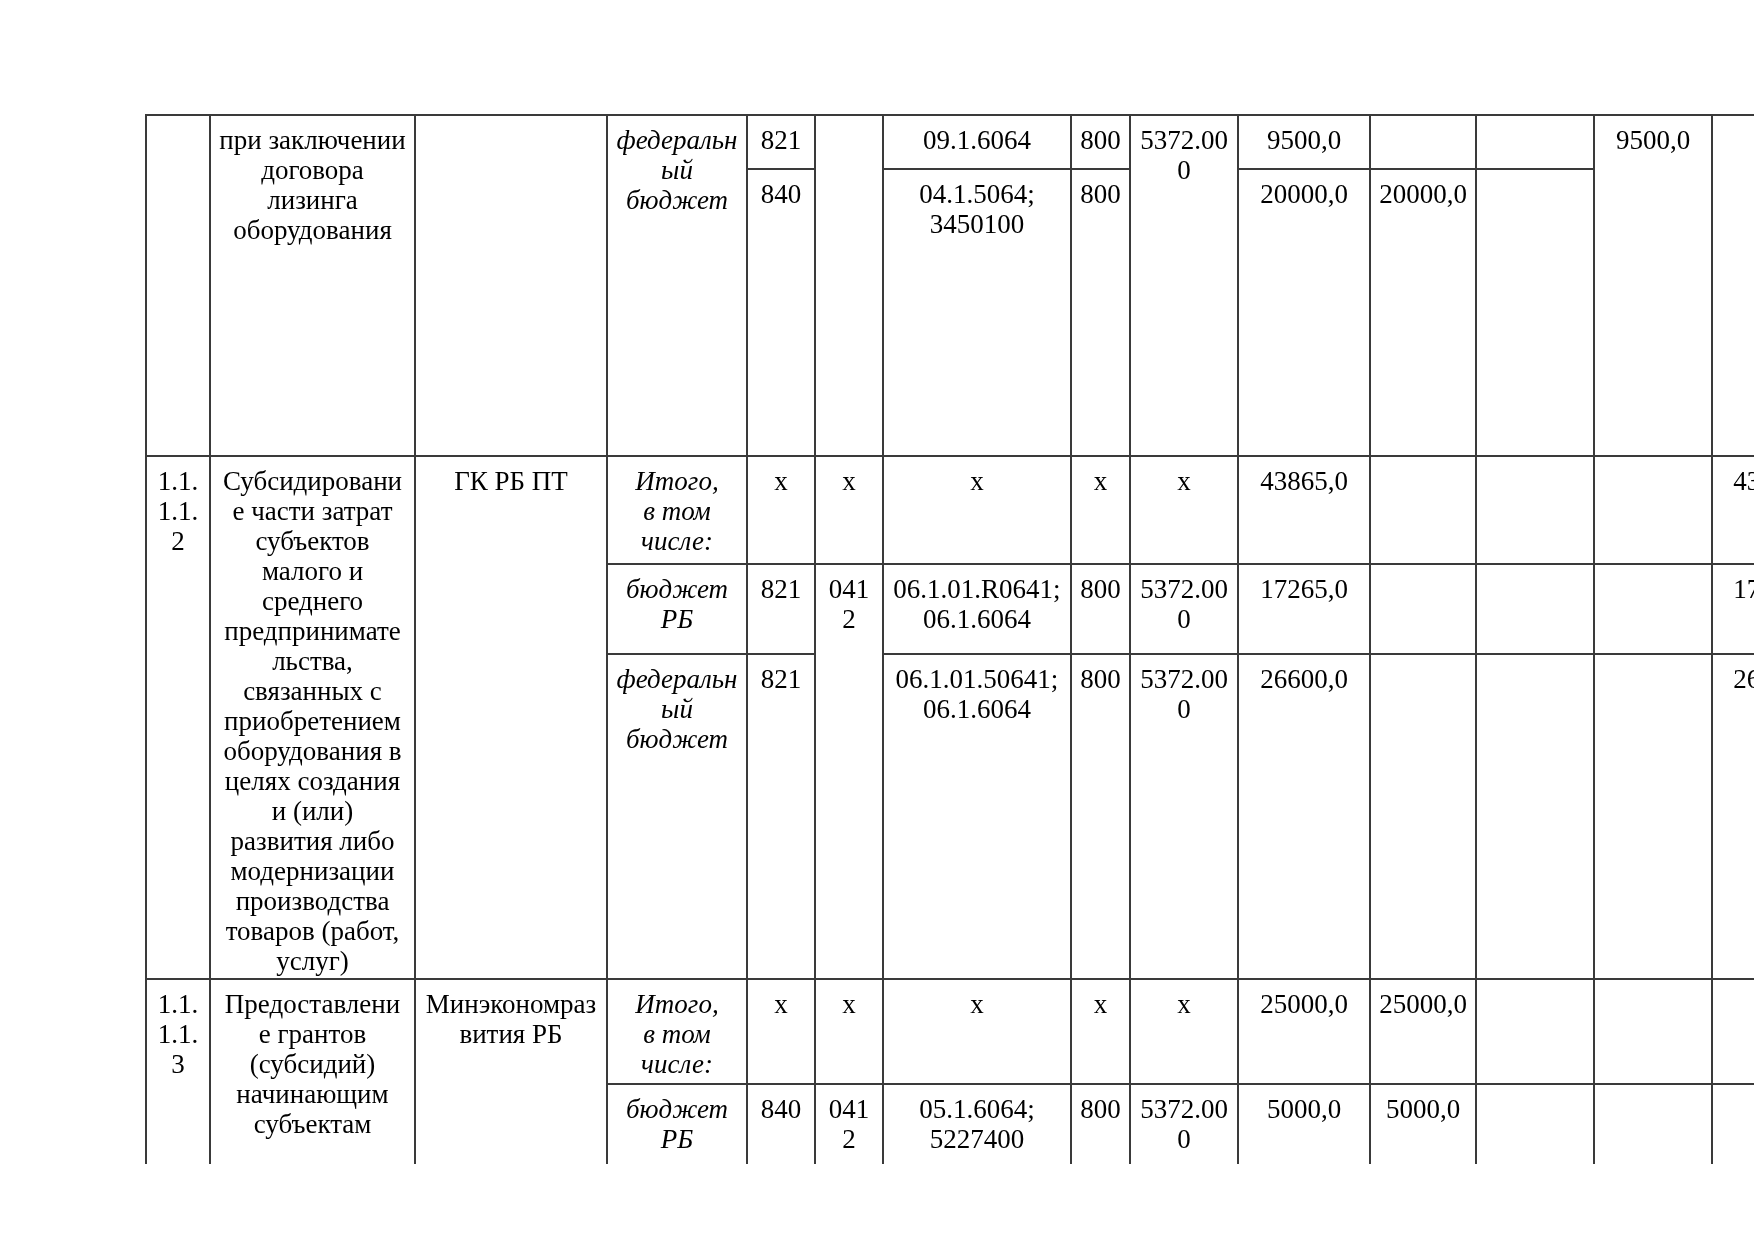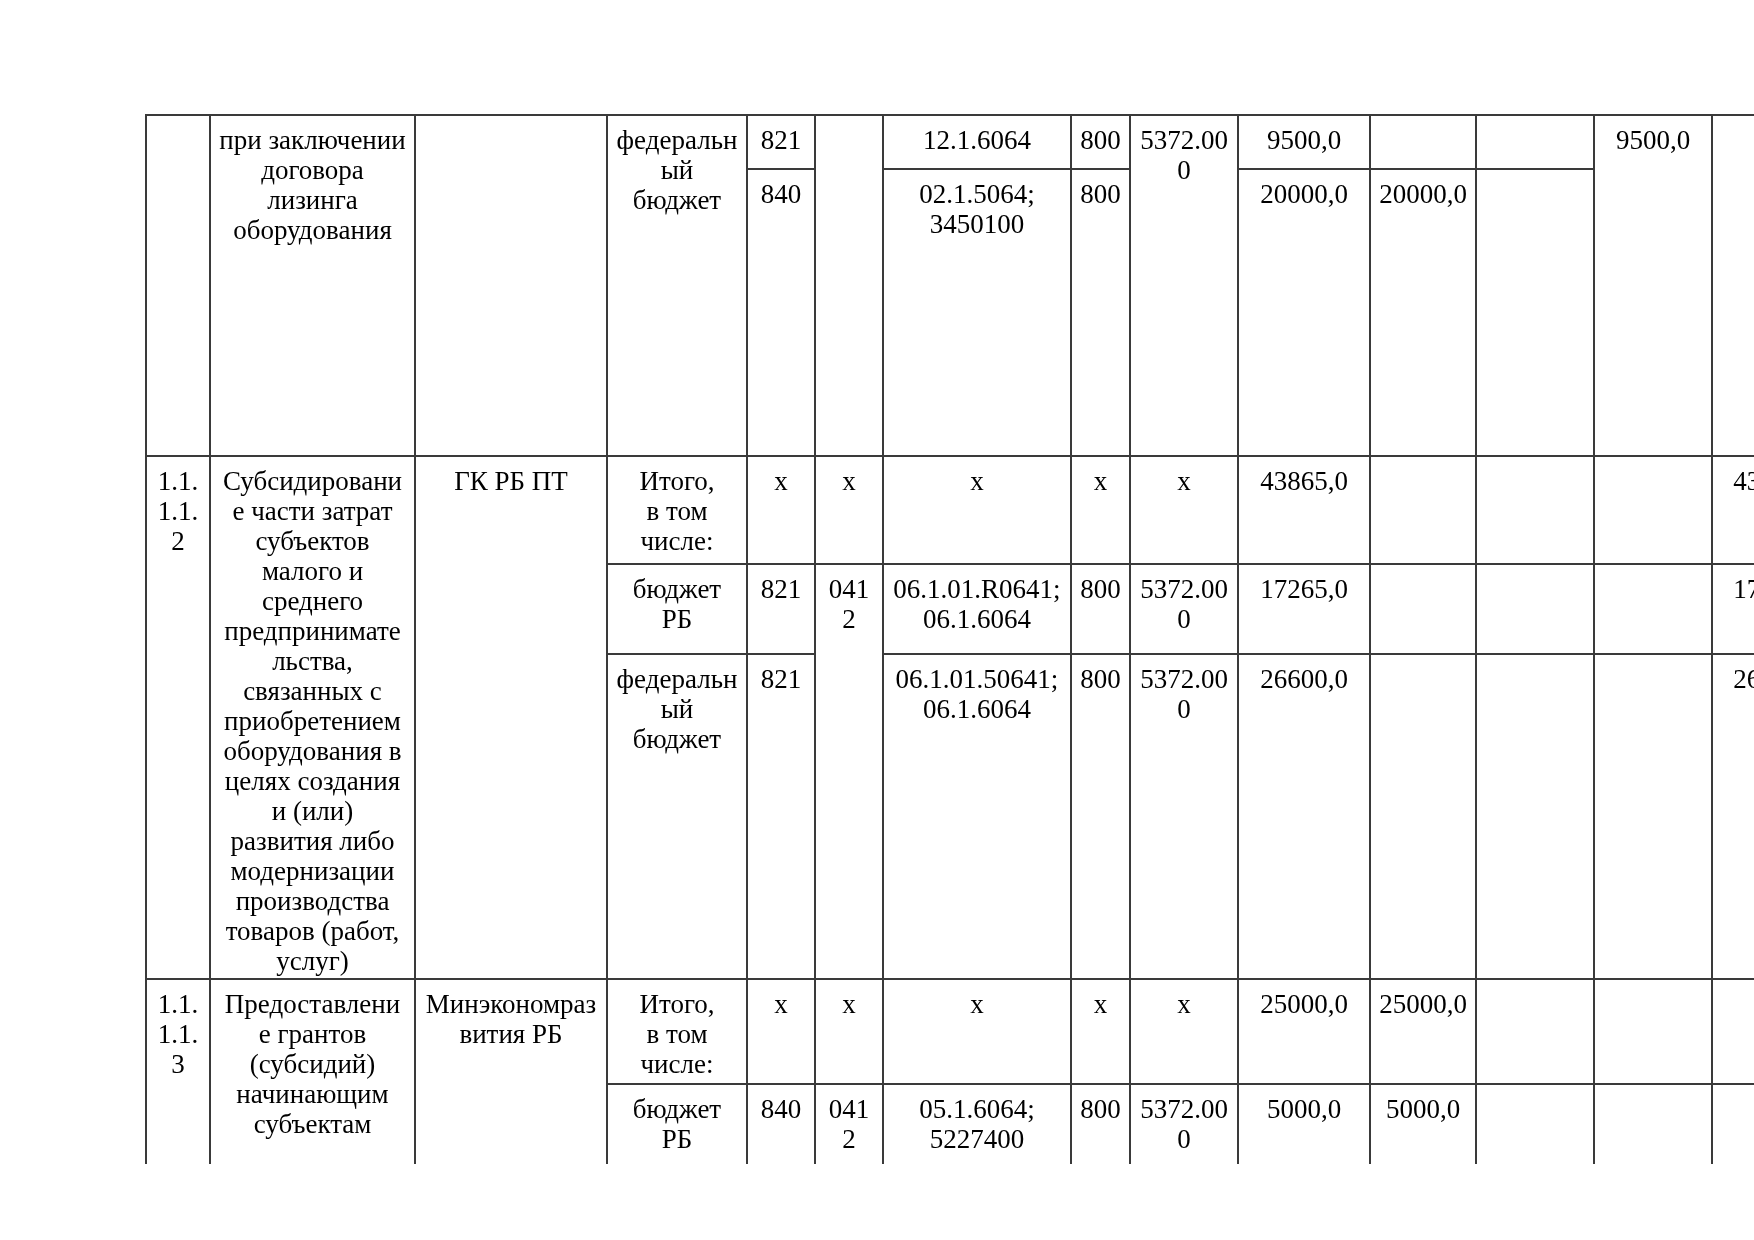--- a/index.html
+++ b/index.html
@@ -37,21 +37,21 @@
     font-size: 27px;
     line-height: 30px;
     color: #000000;
     white-space: pre-line;       
     overflow-wrap: anywhere;     
     word-break: normal;
   }
   td.c-num  { padding: 9px 3px 2px 3px; }          
   td.c-desc { padding: 9px 4px 2px 4px; text-align: left; }
   td.c-exec { padding: 9px 0 2px 6px; text-align: left; }
-  td.c-src  { padding: 9px 2px 2px 6px; text-align: left; }
+  td.c-src  { padding: 9px 2px 2px 6px; text-align: left; font-style: italic; }
 </style>
 </head>
 <body>
 
 <div class="table-clip">
   <table class="fin">
     <colgroup>
       <col style="width:64px">
         <col style="width:205px">
         <col style="width:192px">
@@ -69,33 +69,33 @@
     </colgroup>
 
     <tbody>
         <tr style="height:54px">
       <td class="c-num" rowspan="2"></td>
       <td class="c-desc" rowspan="2">при заключении договора лизинга оборудования</td>
       <td class="c-exec" rowspan="2"></td>
       <td class="c-src" rowspan="2">федеральный бюджет</td>
       <td>821</td>
       <td rowspan="2"></td>
-      <td>12.1.6064</td>
+      <td>09.1.6064</td>
       <td>800</td>
       <td rowspan="2">5372.000</td>
       <td>9500,0</td>
       <td></td>
       <td></td>
       <td rowspan="2">9500,0</td>
       <td rowspan="2"></td>
     </tr>
 
     <tr style="height:287px">
       <td>840</td>
-      <td>02.1.5064; 3450100</td>
+      <td>04.1.5064; 3450100</td>
       <td>800</td>
       <td>20000,0</td>
       <td>20000,0</td>
       <td></td>
     </tr>
 
     <tr style="height:108px">
       <td class="c-num" rowspan="3">1.1.1.1.2</td>
       <td class="c-desc" rowspan="3">Субсидирование части затрат субъектов малого и среднего предпринимательства, связанных с приобретением оборудования в целях создания и (или) развития либо модернизации производства товаров (работ, услуг)</td>
       <td class="c-exec" rowspan="3">ГК РБ ПТ</td>

